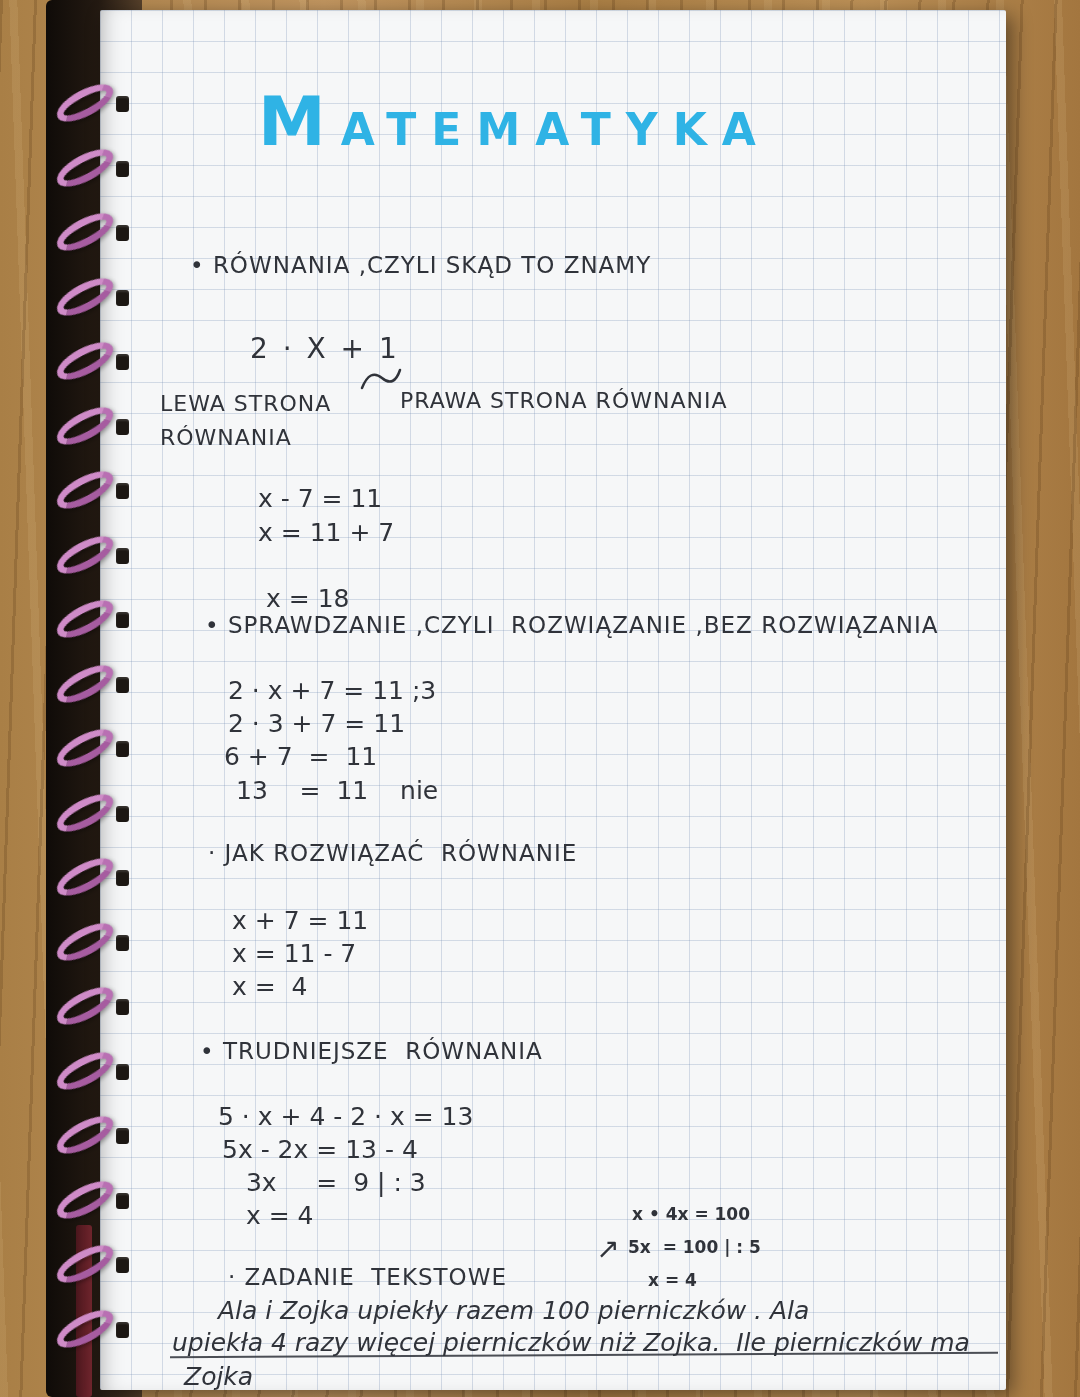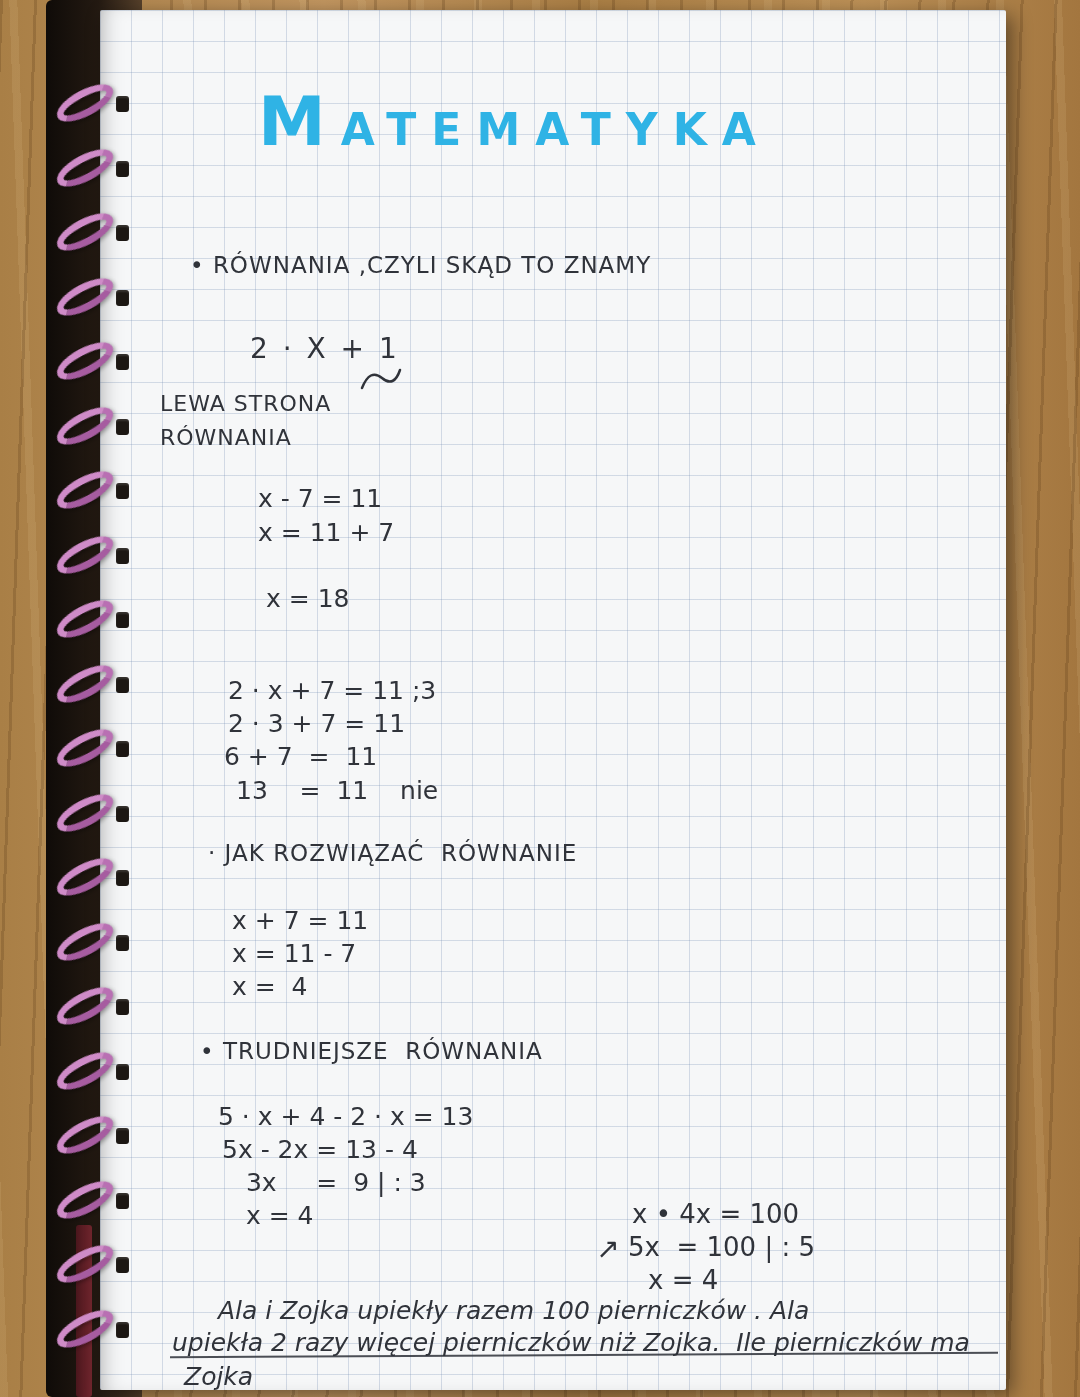--- a/index.html
+++ b/index.html
@@ -35,21 +35,21 @@
   .title{
     left:158px;top:72px;font-size:44px;font-weight:bold;
     letter-spacing:15px;color:#2fb3e5;
   }
   .title::first-letter{font-size:68px;}
   .heading{font-size:23px;letter-spacing:1px;}
   .eq{font-size:25px;line-height:34px;}
   .expr{font-size:28px;letter-spacing:3px;}
   .label{font-size:22px;letter-spacing:1px;line-height:32px;}
   .story{font-size:25px;font-style:italic;line-height:33px;}
-  .side{font-size:26px;line-height:33px;}
+  .side{font-size:17px;line-height:33px;font-weight:bold;}
   .arrow{font-size:28px;}
   .hand-underline{
     position:absolute;left:70px;top:1344px;width:828px;height:2px;
     background:rgba(45,48,56,.85);transform:rotate(-0.3deg);
   }
   .squiggle{position:absolute;left:258px;top:352px;}
   
   .ring{position:absolute;left:54px;width:78px;height:36px;z-index:6;}
   .ring .wire{
     position:absolute;left:0;top:2px;width:62px;height:26px;box-sizing:border-box;
@@ -74,27 +74,29 @@
 
     <div class="hw title">MATEMATYKA</div>
 
     <div class="hw heading" style="left:90px;top:242px">• RÓWNANIA ,CZYLI SKĄD TO ZNAMY</div>
     <div class="hw expr" style="left:150px;top:322px">2 · X + 1</div>
     <svg class="squiggle" width="46" height="32">
       <path d="M4,26 q8,-20 20,-10 t18,-8" fill="none" stroke="#30333a" stroke-width="2.5" stroke-linecap="round"></path>
     </svg>
     <div class="hw label" style="left:60px;top:378px">LEWA STRONA</div>
     <div class="hw label" style="left:60px;top:412px">RÓWNANIA</div>
+    <div class="hw label" style="left:300px;top:375px">PRAWA STRONA RÓWNANIA</div>
 
     <div>
       <div class="hw eq" style="left:158px;top:472px">x - 7 = 11</div>
       <div class="hw eq" style="left:158px;top:506px">x = 11 + 7</div>
       <div class="hw eq" style="left:166px;top:572px">x = 18</div>
     </div>
 
+    <div class="hw heading" style="left:105px;top:602px">• SPRAWDZANIE ,CZYLI  ROZWIĄZANIE ,BEZ ROZWIĄZANIA</div>
     <div>
       <div class="hw eq" style="left:128px;top:664px">2 · x + 7 = 11 ;3</div>
       <div class="hw eq" style="left:128px;top:697px">2 · 3 + 7 = 11</div>
       <div class="hw eq" style="left:124px;top:730px">6 + 7  =  11</div>
       <div class="hw eq" style="left:136px;top:764px">13    =  11    nie</div>
     </div>
 
     <div class="hw heading" style="left:108px;top:830px">· JAK ROZWIĄZAĆ  RÓWNANIE</div>
     <div>
       <div class="hw eq" style="left:132px;top:894px">x + 7 = 11</div>
@@ -110,23 +112,24 @@
       <div class="hw eq" style="left:130px;top:1189px">  x = 4</div>
     </div>
 
     <div>
       <div class="hw side" style="left:532px;top:1188px">x • 4x = 100</div>
       <div class="hw arrow" style="left:496px;top:1222px">↗</div>
       <div class="hw side" style="left:528px;top:1221px">5x  = 100 | : 5</div>
       <div class="hw side" style="left:548px;top:1254px">x = 4</div>
     </div>
 
+    <div class="hw heading" style="left:128px;top:1254px">· ZADANIE  TEKSTOWE</div>
     <div>
       <div class="hw story" style="left:118px;top:1284px">Ala i Zojka upiekły razem 100 pierniczków . Ala</div>
-      <div class="hw story" style="left:72px;top:1316px">upiekła 2 razy więcej pierniczków niż Zojka.  Ile pierniczków ma</div>
+      <div class="hw story" style="left:72px;top:1316px">upiekła 4 razy więcej pierniczków niż Zojka.  Ile pierniczków ma</div>
       <div class="hw story" style="left:84px;top:1350px">Zojka</div>
     </div>
     <div class="hand-underline"></div>
   </div>
 
   <div id="spiral-rail">
       <div class="ring" style="top: 88px;">
         <span class="hole"></span>
         <span class="wire"></span>
       </div>

